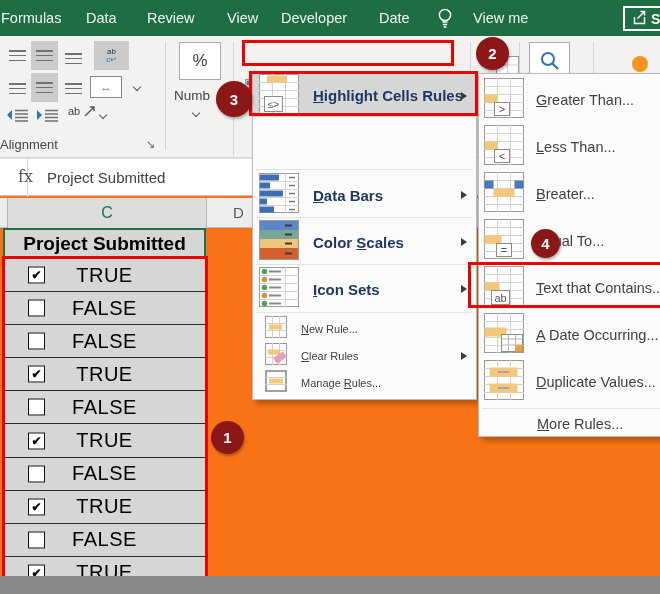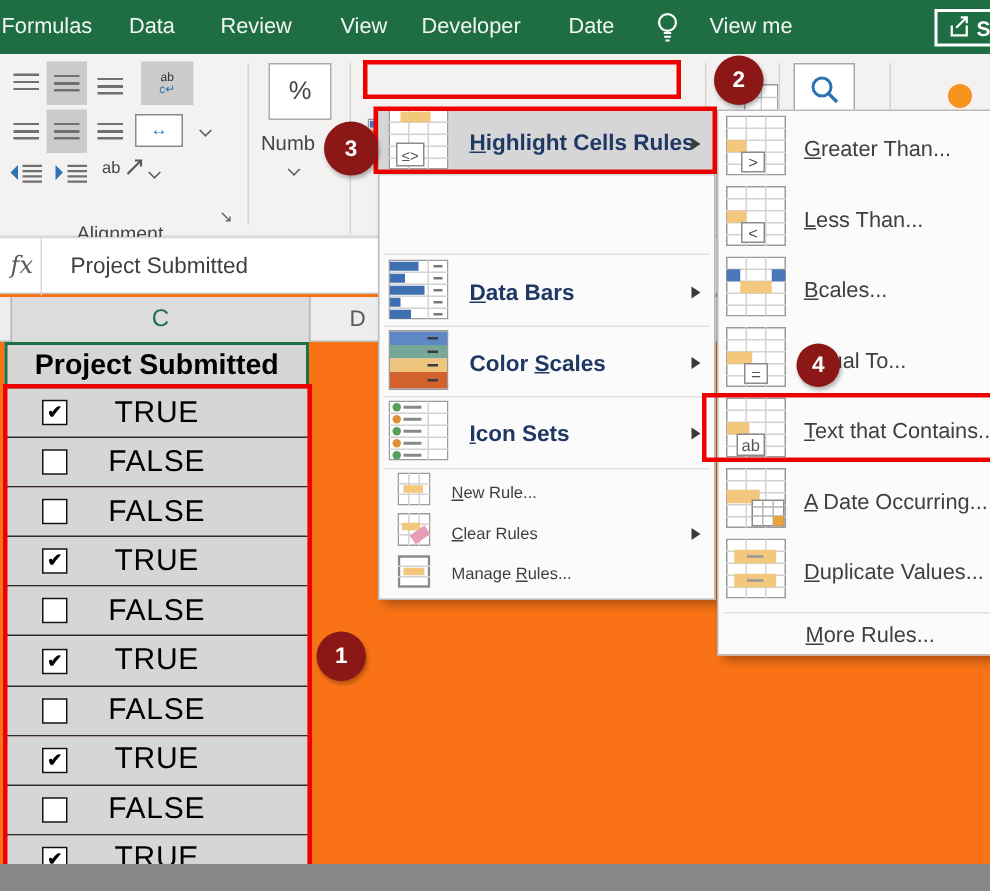--- a/index.html
+++ b/index.html
@@ -26,21 +26,21 @@
   .ribbon-btn{position:absolute;background:#fff;border:1px solid #ACAAA8;display:flex;align-items:center;justify-content:center;}
   .selbtn{position:absolute;background:#CDCBC9;display:flex;align-items:center;justify-content:center;}
   .hl{display:inline-block;width:17px;height:11px;background:repeating-linear-gradient(to bottom,#707070 0 1.6px,transparent 1.6px 4.8px);}
   .chev{display:inline-block;width:6px;height:6px;border-right:1.6px solid #555;border-bottom:1.6px solid #555;transform:rotate(45deg);}
   .grouplabel{font-size:13px;color:#454545;}
   .cf-btn{position:absolute;left:245px;top:43px;width:206px;height:22px;display:flex;align-items:center;gap:6px;font-size:15px;color:#3C3C3C;letter-spacing:0.2px;white-space:nowrap;}
   .orange-dot{position:absolute;left:632px;top:56px;width:16px;height:16px;border-radius:50%;background:#F7941E;}
 
   
   .fbar{position:absolute;left:0;top:158px;width:660px;height:38px;background:#fff;border-top:1px solid #E0DEDC;border-bottom:1px solid #C9C7C5;}
-  .fx{position:absolute;left:0;top:0;width:28px;height:38px;line-height:36px;text-align:center;padding-left:2px;font-family:"DejaVu Serif",serif;font-style:italic;font-size:16px;color:#595959;border-right:1px solid #D9D7D5;}
+  .fx{position:absolute;left:0;top:0;width:28px;height:38px;line-height:36px;text-align:left;padding-left:18px;font-family:"DejaVu Serif",serif;font-size:16px;color:#595959;border-right:1px solid #D9D7D5;}
   .fvalue{position:absolute;left:47px;top:0;height:38px;line-height:38px;font-size:15px;color:#404040;}
 
   
   .colband{position:absolute;left:0;top:198px;width:660px;height:30px;background:#EDEDED;border-bottom:1px solid #BDBDBD;}
   .colC{position:absolute;left:7px;top:0;width:200px;height:30px;background:#DCDCDC;border-left:1px solid #B5B5B5;border-right:1px solid #B5B5B5;color:#1F7145;font-size:16px;line-height:30px;text-align:center;}
   .colD{position:absolute;left:233px;top:0;height:30px;line-height:30px;color:#5A5A5A;font-size:15px;}
   .headcell{position:absolute;left:3px;top:228px;width:203px;height:31px;background:var(--cellgray);border:2px solid #1E7145;display:flex;align-items:center;justify-content:center;font-weight:bold;font-size:19px;color:#000;}
   .datarows{position:absolute;left:4px;top:259px;width:201px;height:330px;display:flex;flex-direction:column;}
   .row{position:relative;flex:1;background:var(--cellgray);border-bottom:1px solid #2B2B2B;display:flex;align-items:center;justify-content:center;}
   .row:last-child{border-bottom:none;}
@@ -133,21 +133,21 @@
     </span>
     <span class="abs" style="left:68px;top:68px;font-size:11px;color:#444">
       <span>ab</span>
       <svg width="14" height="14" viewBox="0 0 14 14" style="vertical-align:-3px">
           <path d="M2 12L11 3" stroke="#555" stroke-width="1.4"></path>
           <path d="M7 3h4v4" fill="none" stroke="#555" stroke-width="1.4"></path>
         </svg>
     </span>
     <span class="chev abs" style="left:100px;top:76px"></span>
 
-    <div class="abs grouplabel" style="left:0;top:112px;width:160px;text-align:center">Alignment</div>
+    <div class="abs grouplabel" style="left:0;top:101px;width:160px;">Alignment</div>
     <span class="abs" style="left:146px;top:102px;color:#5F5F5F;font-size:11px">↘</span>
 
     <div class="vsep" style="left:165px;top:6px;height:108px"></div>
 
     <div class="ribbon-btn" style="left:179px;top:6px;width:42px;height:38px;font-size:17px;color:#444">
       <span>%</span>
     </div>
     <div class="abs grouplabel" style="left:174px;top:52px;font-size:13.5px">Numb</div>
     <span class="chev abs" style="left:193px;top:74px"></span>
 
@@ -392,21 +392,21 @@
     <div class="mitem" style="top:96px;height:47px">
       <span style="margin-left:5px">
         <svg width="40" height="40" viewBox="0 0 40 40">
           <rect x="0.5" y="0.5" width="39" height="39" fill="#fff" stroke="#9A9A9A"></rect>
           <path d="M13.5 0v40 M26.5 0v40 M0 8.5h40 M0 16.5h40 M0 24.5h40 M0 32.5h40" stroke="#D2D2D2"></path>
           <rect x="0.5" y="8.5" width="9" height="8" fill="#4A78BA"></rect>
           <rect x="30.5" y="8.5" width="9" height="8" fill="#4A78BA"></rect>
           <rect x="9.5" y="16.5" width="21" height="8" fill="#F3C87C"></rect>
         </svg>
       </span>
-      <span class="slabel"><span></span><span class="u">B</span><span>cales...</span></span>
+      <span class="slabel"><span></span><span class="u">B</span><span>reater...</span></span>
     </div>
 
     <div class="mitem" style="top:143px;height:47px">
       <span style="margin-left:5px">
         <svg width="40" height="40" viewBox="0 0 40 40">
           <rect x="0.5" y="0.5" width="39" height="39" fill="#fff" stroke="#9A9A9A"></rect>
           <path d="M13.5 0v40 M26.5 0v40 M0 8.5h40 M0 16.5h40 M0 24.5h40 M0 32.5h40" stroke="#D2D2D2"></path>
           <rect x="0.5" y="16.5" width="17" height="8" fill="#F3C87C"></rect>
           <rect x="12.5" y="24.5" width="15" height="13" fill="#fff" stroke="#8B8B8B"></rect>
           <text x="20" y="35" font-size="11" fill="#555" text-anchor="middle">=</text>

